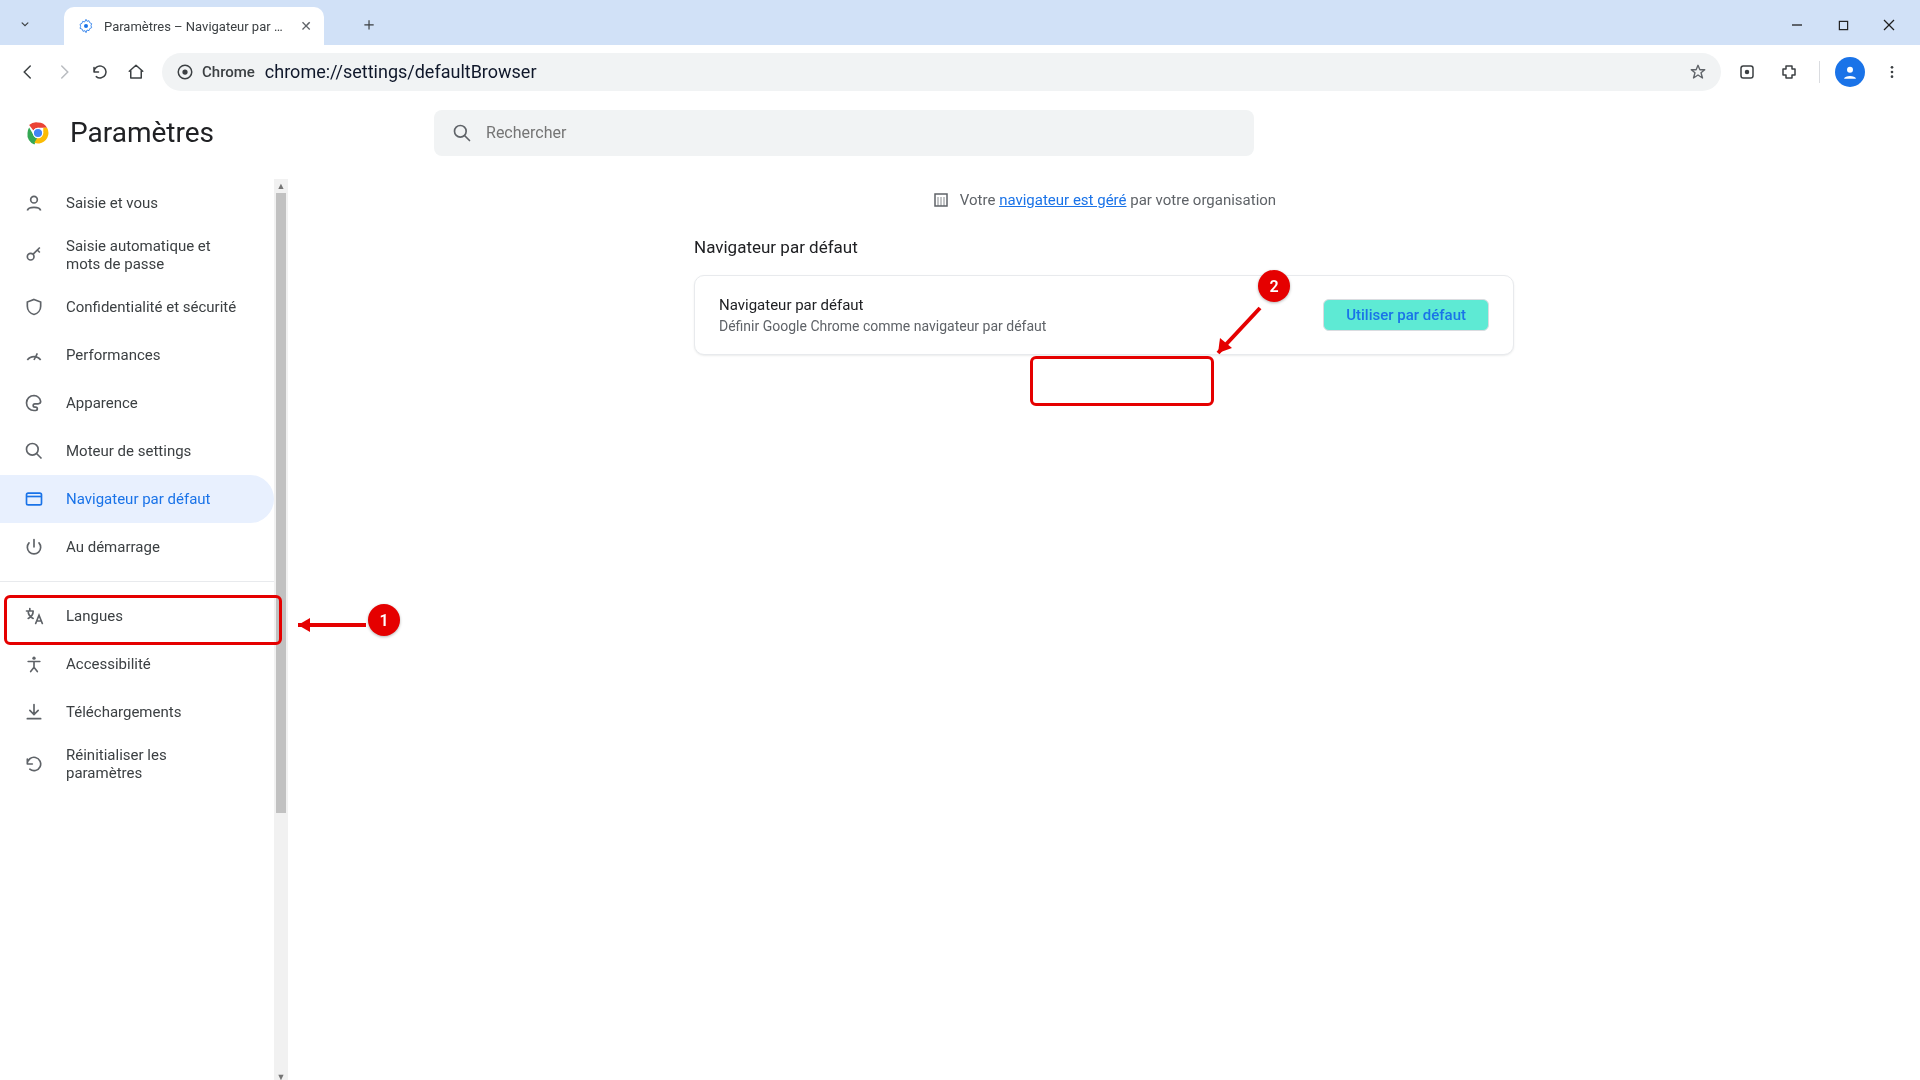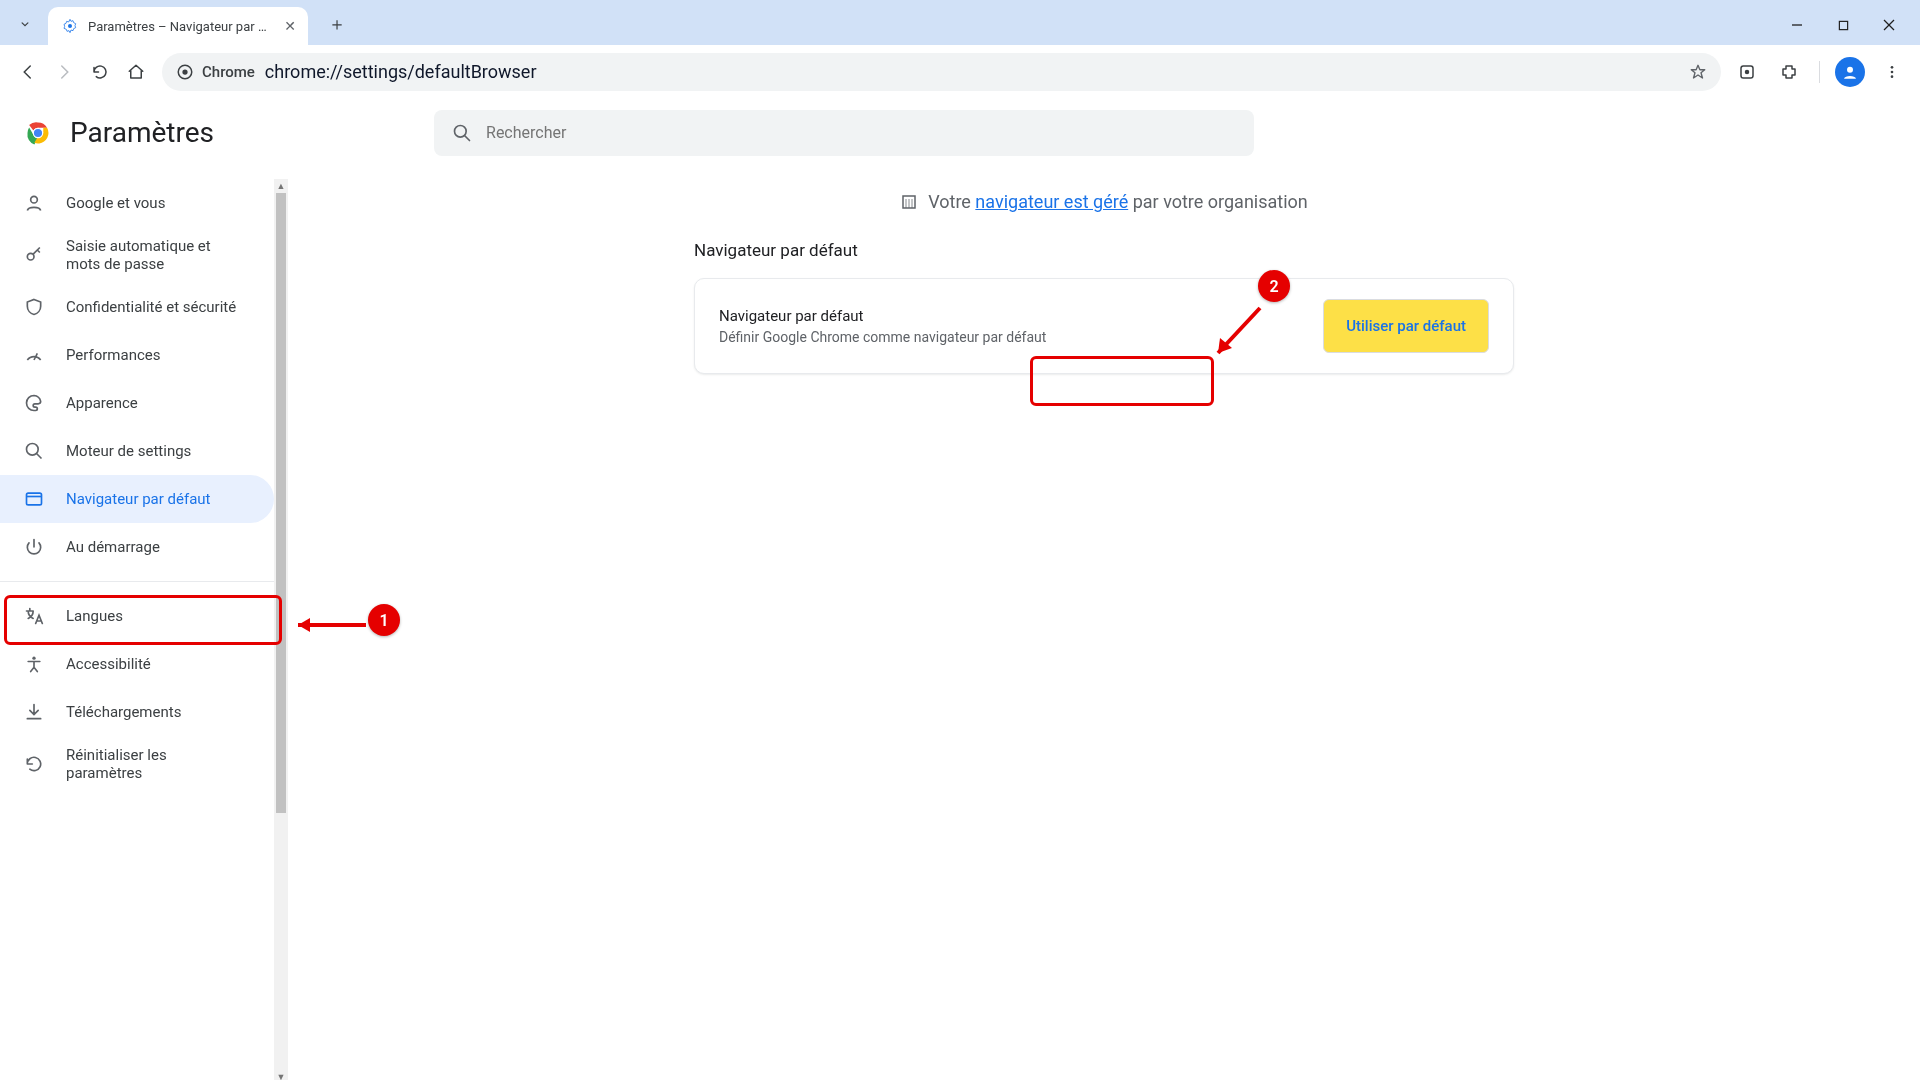--- a/index.html
+++ b/index.html
@@ -1,20 +1,20 @@
 <!DOCTYPE html>
 <html><head>
 <meta charset="utf-8">
 <style>
   * { box-sizing: border-box; margin: 0; padding: 0; font-family: "Segoe UI", Roboto, Arial, sans-serif; }
   body { width: 1920px; height: 1080px; background: #fff; overflow: hidden; }
 
   
   .titlebar { height: 45px; background: #d1e1f7; display: flex; align-items: flex-end; padding: 0 8px; }
-  .titlebar-left { display: flex; align-items: center; gap: 6px; padding-bottom: 0; }
+  .titlebar-left { display: flex; align-items: center; gap: 22px; padding-bottom: 0; }
   .tab-dropdown { width: 34px; height: 34px; display:flex; align-items:center; justify-content:center; border-radius:8px; margin-bottom:4px;}
   .tab { background: #fff; height: 38px; display: flex; align-items: center; gap: 10px; padding: 0 10px 0 14px; border-radius: 10px 10px 0 0; min-width: 260px; max-width: 260px;}
   .tab-title { font-size: 13px; color: #3c4043; white-space: nowrap; overflow: hidden; text-overflow: ellipsis; flex:1;}
   .tab-close { width:16px; height:16px; display:flex; align-items:center; justify-content:center; color:#5f6368; font-size:14px;}
   .newtab { width:30px; height:30px; display:flex; align-items:center; justify-content:center; color:#3c4043; font-size:18px; margin-left:8px; margin-bottom:4px;}
   .win-controls { margin-left:auto; display:flex; gap:0; margin-bottom:4px;}
   .win-btn { width:46px; height:32px; display:flex; align-items:center; justify-content:center; color:#1f1f1f;}
   .gear-icon { width:16px; height:16px; }
 
   
@@ -46,27 +46,27 @@
   .scrollbar-thumb { position:absolute; left:2px; right:2px; top:14px; height:620px; background:#c1c1c1; border-radius:0;}
   .side-item { display:flex; align-items:center; gap:22px; height:48px; padding:0 24px; font-size:15px; color:#3c4043; border-radius:0 24px 24px 0; cursor:pointer; position:relative;}
   .side-item.multi { height:56px; }
   .side-item .icon { width:20px; display:flex; justify-content:center; color:#5f6368;}
   .side-item.active { color:#1a73e8; background:#e8f0fe;}
   .side-item.active .icon { color:#1a73e8;}
   .side-divider { height:1px; background:#e8eaed; margin:10px 0;}
 
   
   .main { flex:1; padding-top:80px; display:flex; flex-direction:column; align-items:center;}
-  .managed-row { display:flex; align-items:center; gap:10px; color:#5f6368; font-size:18px; margin-top:12px;}
+  .managed-row { display:flex; align-items:center; gap:10px; color:#5f6368; font-size:15px; margin-top:12px;}
   .managed-row a { color:#1a73e8; text-decoration:underline;}
   .section-title { width:820px; font-size:17px; color:#202124; margin-top:28px; margin-bottom:18px;}
   .card { width:820px; background:#fff; border:1px solid #e8eaed; border-radius:10px; padding:20px 24px; display:flex; align-items:center; box-shadow:0 1px 2px rgba(60,64,67,0.1);}
   .card-text .t1 { font-size:15px; color:#202124; margin-bottom:4px;}
   .card-text .t2 { font-size:14px; color:#5f6368;}
-  .default-btn { margin-left:auto; height:54px; padding:0 22px; border:1px solid #dadce0; background:#fde047; border-radius:6px; color:#1a73e8; font-size:15px; font-weight:500; cursor:pointer;}
+  .default-btn { margin-left:auto; height:32px; padding:0 22px; border:1px solid #dadce0; background:#5eead4; border-radius:6px; color:#1a73e8; font-size:15px; font-weight:500; cursor:pointer;}
 
   
   .annot-box { position:absolute; border:3px solid #e50000; border-radius:6px; pointer-events:none; z-index:10;}
   .annot-badge { position:absolute; width:32px; height:32px; border-radius:16px; background:#e50000; color:#fff; display:flex; align-items:center; justify-content:center; font-size:16px; font-weight:600; z-index:11; box-shadow:0 1px 3px rgba(0,0,0,0.3);}
   .annot-arrow { position:absolute; z-index:10; }
 
   svg { display:block; }
 </style>
 </head>
 <body>
@@ -199,21 +199,21 @@
 <div class="page">
   <div class="sidebar-wrap">
     <div class="sidebar-scroll">
       <div class="side-item">
         <span class="icon">
             <svg width="20" height="20" viewBox="0 0 24 24">
               <circle cx="12" cy="8" r="4" fill="none" stroke="currentColor" stroke-width="2"></circle>
               <path d="M4 21c1-5 15-5 16 0" fill="none" stroke="currentColor" stroke-width="2"></path>
             </svg>
           </span>
-        <span>Google et vous</span>
+        <span>Saisie et vous</span>
       </div>
       <div class="side-item multi">
         <span class="icon">
             <svg width="20" height="20" viewBox="0 0 24 24">
               <circle cx="8" cy="14" r="4" fill="none" stroke="currentColor" stroke-width="2"></circle>
               <path d="M11 11l8-8m-3 3l3 3" stroke="currentColor" stroke-width="2"></path>
             </svg>
           </span>
         <span style="max-width:160px;">Saisie automatique et mots de passe</span>
       </div>

